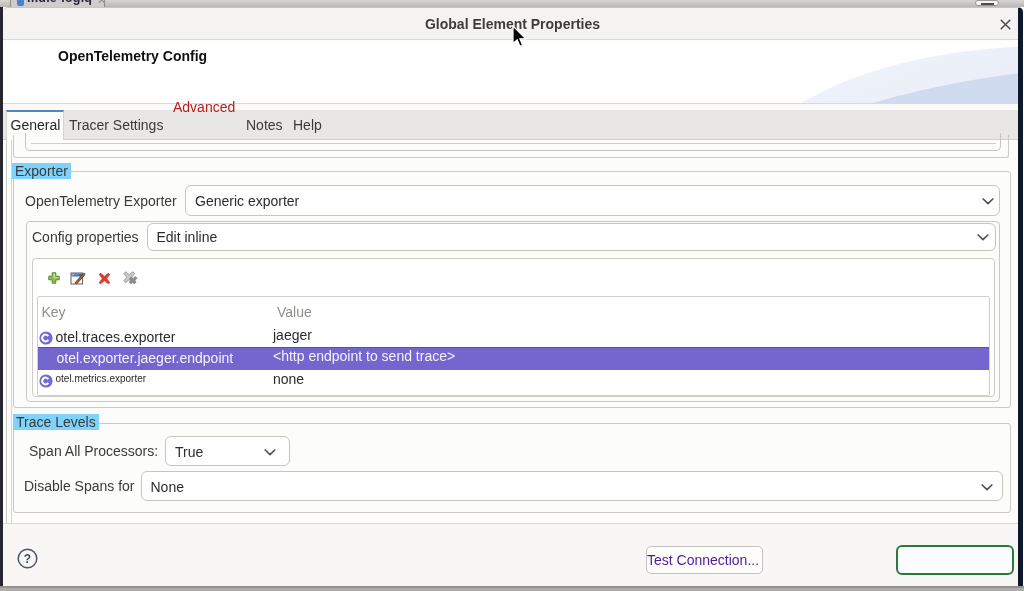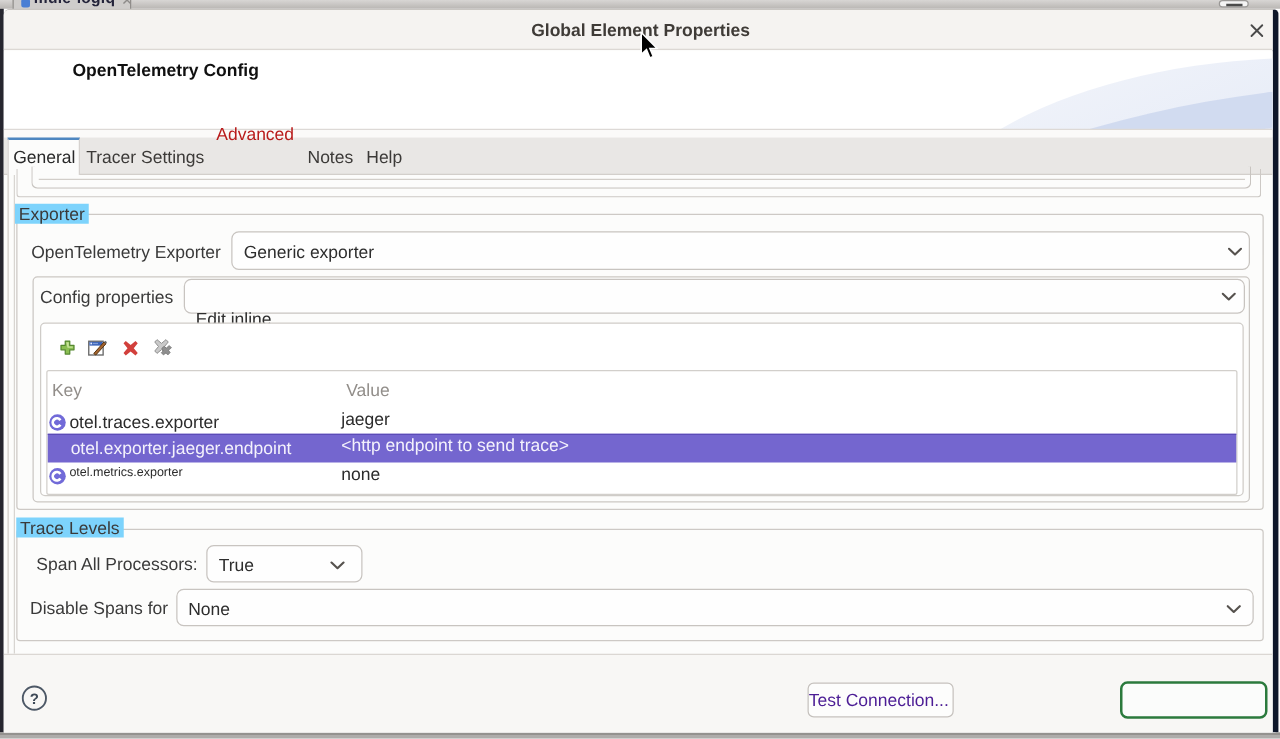--- a/index.html
+++ b/index.html
@@ -85,21 +85,21 @@
     <div class="combo" style="left:182px;top:45px;width:815px;height:31px;">
       <div class="tx" style="top:7px;">Generic exporter</div>
       <svg class="abs" style="right:5px;top:12px;" width="12" height="7" viewBox="0 0 12 7">
         <path d="M1.2 1 L6 5.6 L10.8 1" stroke="#56524e" stroke-width="1.7" fill="none" stroke-linecap="round" stroke-linejoin="round"></path>
       </svg>
     </div>
 
     <div class="abs" style="left:22.5px;top:81px;width:974.5px;height:181px;border:1px solid #cbc7c3;border-radius:4px;"></div>
     <div class="abs lbl" style="left:29px;top:89px;text-align:center;">Config properties</div>
     <div class="combo" style="left:143.5px;top:83px;width:849.5px;height:28px;">
-      <div class="tx" style="top:23px;">Edit inline</div>
+      <div class="tx" style="top:5px;">Edit inline</div>
       <svg class="abs" style="right:6.5px;top:10px;" width="12" height="7" viewBox="0 0 12 7">
         <path d="M1.2 1 L6 5.6 L10.8 1" stroke="#56524e" stroke-width="1.7" fill="none" stroke-linecap="round" stroke-linejoin="round"></path>
       </svg>
     </div>
 
     <div class="abs" style="left:28.5px;top:118px;width:963.5px;height:139px;background:#ffffff;border:1px solid #cfccc8;border-radius:4px;"></div>
 
     <svg class="abs" style="left:44.5px;top:132px;" width="12" height="12" viewBox="0 0 12 12">
       <path d="M4.2 0.8 h3.6 v3.4 h3.4 v3.6 h-3.4 v3.4 h-3.6 v-3.4 h-3.4 v-3.6 h3.4 Z" fill="#8bbf52" stroke="#55882f" stroke-width="1" stroke-linejoin="round"></path>
       <path d="M5 1.8 h2 v3.4 h3.2 v1 h-4.2 Z" fill="#d2eaa8" opacity="0.85"></path>

